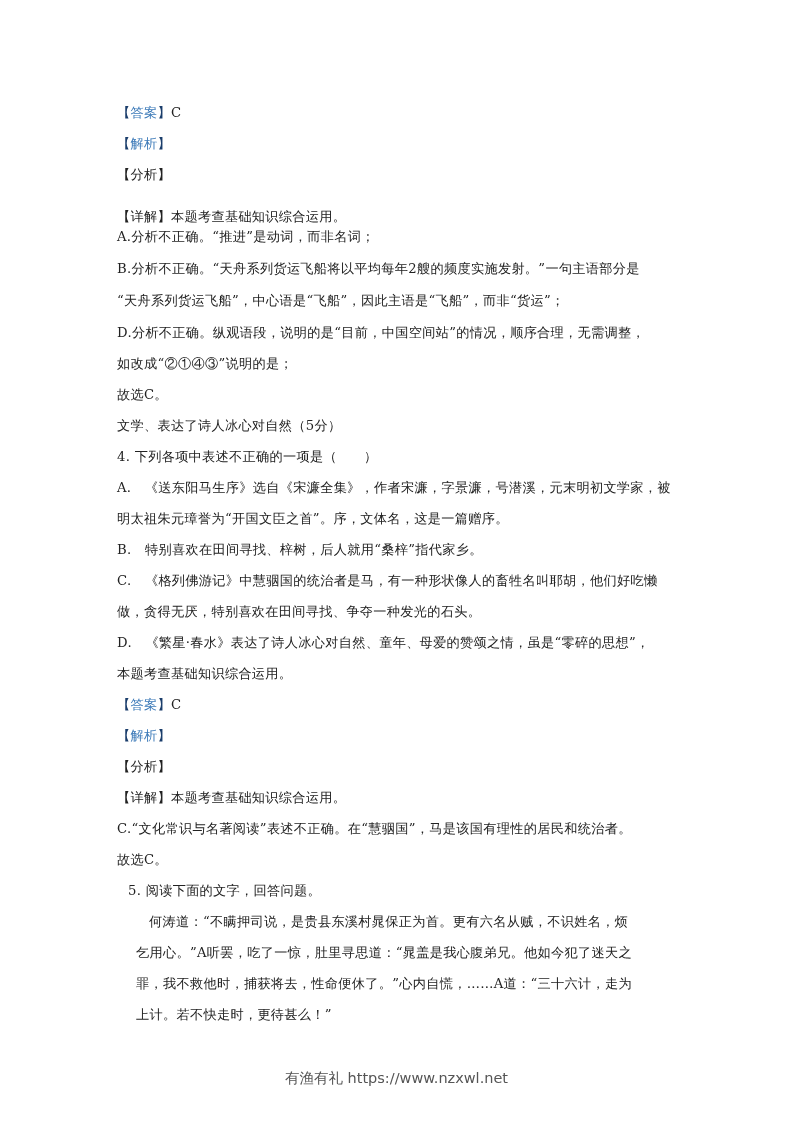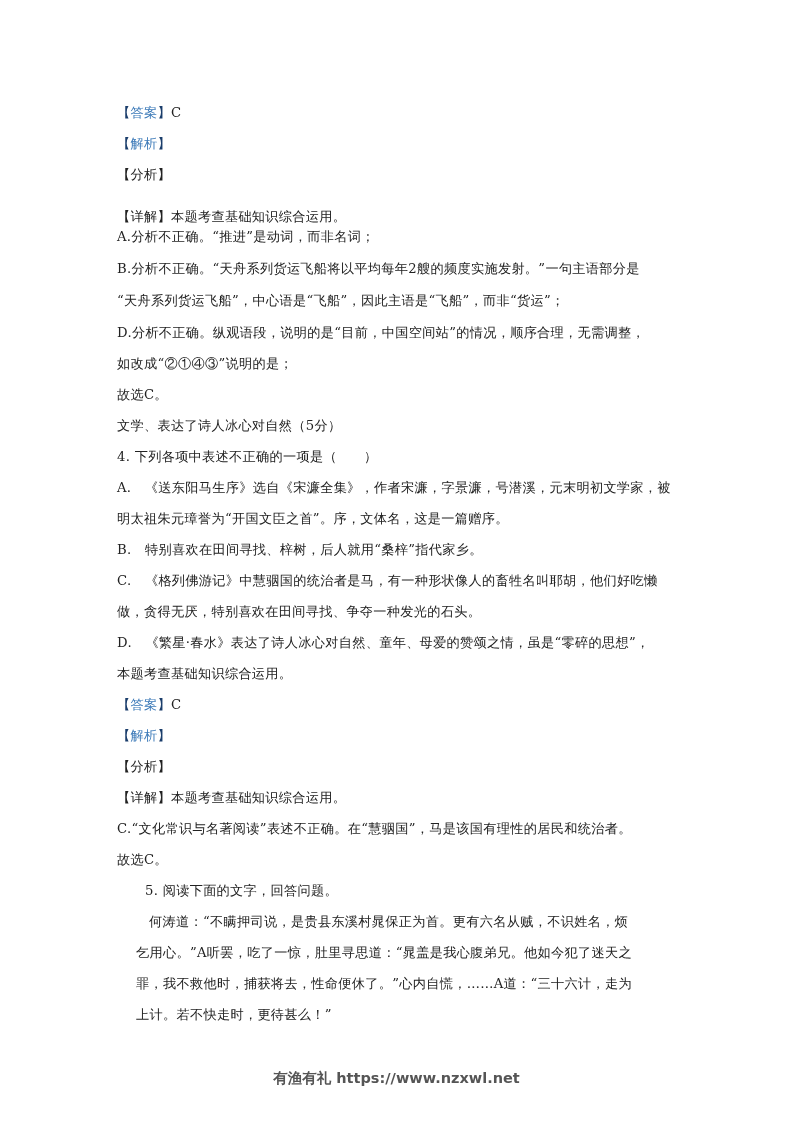--- a/index.html
+++ b/index.html
@@ -2,21 +2,21 @@
 <html><head>
 <meta charset="utf-8">
 <style>
   html, body { margin: 0; padding: 0; background: #ffffff; }
   body { width: 793px; height: 1122px; position: relative; overflow: hidden;
          font-family: "DejaVu Serif", "Liberation Serif", serif; color: #222; }
   .line { position: absolute; left: 117px; font-size: 13.2px; white-space: nowrap; line-height: 18px; letter-spacing: 0.3px; }
   .blue { color: #3b79b8; }
   .tag-bracket { color: #1a3d6b; }
   .footer { position: absolute; top: 1069px; left: 0; width: 793px; text-align: center;
-            font-family: "DejaVu Sans", "Liberation Sans", sans-serif; font-size: 14.5px; color: #555; font-weight: bold; }
+            font-family: "DejaVu Sans", "Liberation Sans", sans-serif; font-size: 14.5px; color: #555; }
 </style>
 </head>
 <body>
 
 <div class="line" style="top:104px"><span class="tag-bracket">【</span><span class="blue">答案</span><span class="tag-bracket">】</span><span>C</span></div>
 <div class="line" style="top:135px"><span class="tag-bracket">【</span><span class="blue">解析</span><span class="tag-bracket">】</span></div>
 <div class="line" style="top:166px">【分析】</div>
 <div class="line" style="top:208px">【详解】本题考查基础知识综合运用。</div>
 <div class="line" style="top:228px">A.分析不正确。“推进”是动词，而非名词；</div>
 <div class="line" style="top:260px">B.分析不正确。“天舟系列货运飞船将以平均每年2艘的频度实施发射。”一句主语部分是</div>
@@ -36,19 +36,19 @@
 <div class="line" style="top:634px">D.　《繁星·春水》表达了诗人冰心对自然、童年、母爱的赞颂之情，虽是“零碎的思想”，</div>
 <div class="line" style="top:665px">本题考查基础知识综合运用。</div>
 
 <div class="line" style="top:696px"><span class="tag-bracket">【</span><span class="blue">答案</span><span class="tag-bracket">】</span><span>C</span></div>
 <div class="line" style="top:727px"><span class="tag-bracket">【</span><span class="blue">解析</span><span class="tag-bracket">】</span></div>
 <div class="line" style="top:758px">【分析】</div>
 <div class="line" style="top:789px">【详解】本题考查基础知识综合运用。</div>
 <div class="line" style="top:820px">C.“文化常识与名著阅读”表述不正确。在“慧骃国”，马是该国有理性的居民和统治者。</div>
 <div class="line" style="top:851px">故选C。</div>
 
-<div class="line" style="top:882px; left:145px">5. 阅读下面的文字，回答问题。</div>
+<div class="line" style="top:882px; left:128px">5. 阅读下面的文字，回答问题。</div>
 <div class="line" style="top:913px; left:149px">何涛道：“不瞒押司说，是贵县东溪村晁保正为首。更有六名从贼，不识姓名，烦</div>
 <div class="line" style="top:944px; left:136px">乞用心。”A听罢，吃了一惊，肚里寻思道：“晁盖是我心腹弟兄。他如今犯了迷天之</div>
 <div class="line" style="top:975px; left:136px">罪，我不救他时，捕获将去，性命便休了。”心内自慌，……A道：“三十六计，走为</div>
 <div class="line" style="top:1006px; left:136px">上计。若不快走时，更待甚么！”</div>
 
 <div class="footer">有渔有礼 https://www.nzxwl.net</div>
 
 </body></html>

